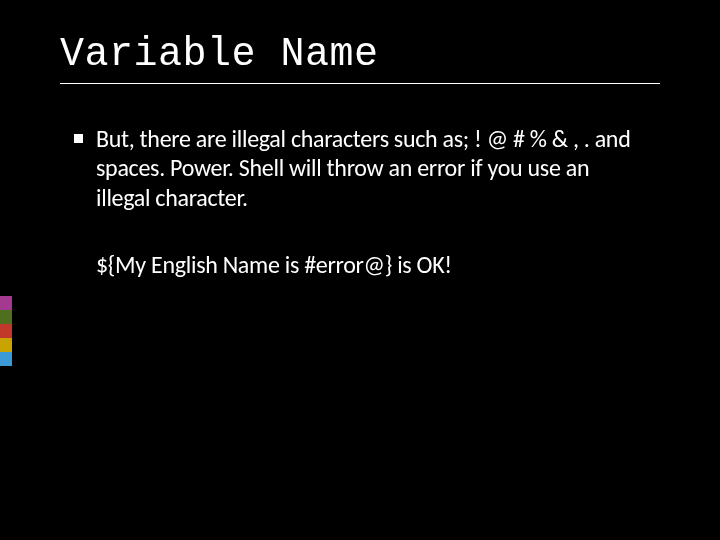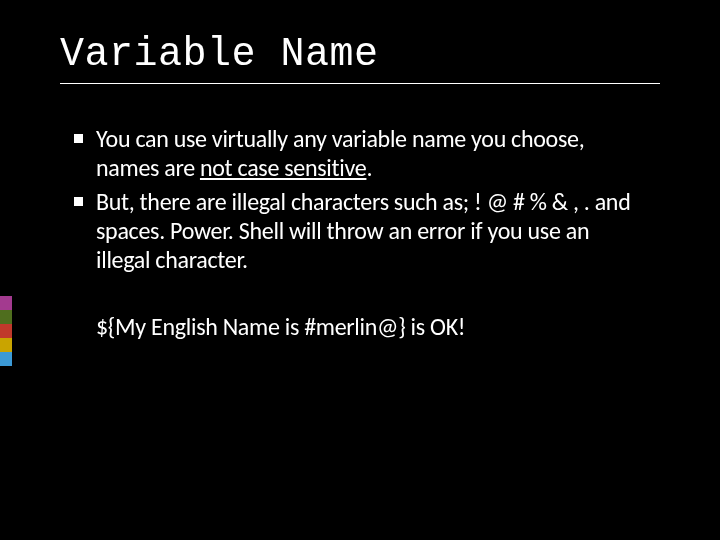--- a/index.html
+++ b/index.html
@@ -87,29 +87,26 @@
 
 <div class="slide">
 
   <div class="title-row">
     <h1 class="title">Variable Name</h1>
   </div>
   <hr class="underline">
 
   <ul class="bullets">
     <li>
-      <span>You can use virtually any variable name you choose, names are </span><span class="underline-text">not case sensitive</span><span>.</span>
-    </li>
-    <li>
       <span>But, there are illegal characters such as; ! @ # % &amp; , . and spaces. Power. Shell will throw an error if you use an illegal character.</span>
     </li>
   </ul>
 
   <div class="examples">
-    <div>${My English Name is #merlin@}    is OK!</div>
+    <div>${My English Name is #error@}    is OK!</div>
   </div>
 
   <div class="accent-bar">
     <span class="seg seg1"></span>
     <span class="seg seg2"></span>
     <span class="seg seg3"></span>
     <span class="seg seg4"></span>
     <span class="seg seg5"></span>
   </div>
 

